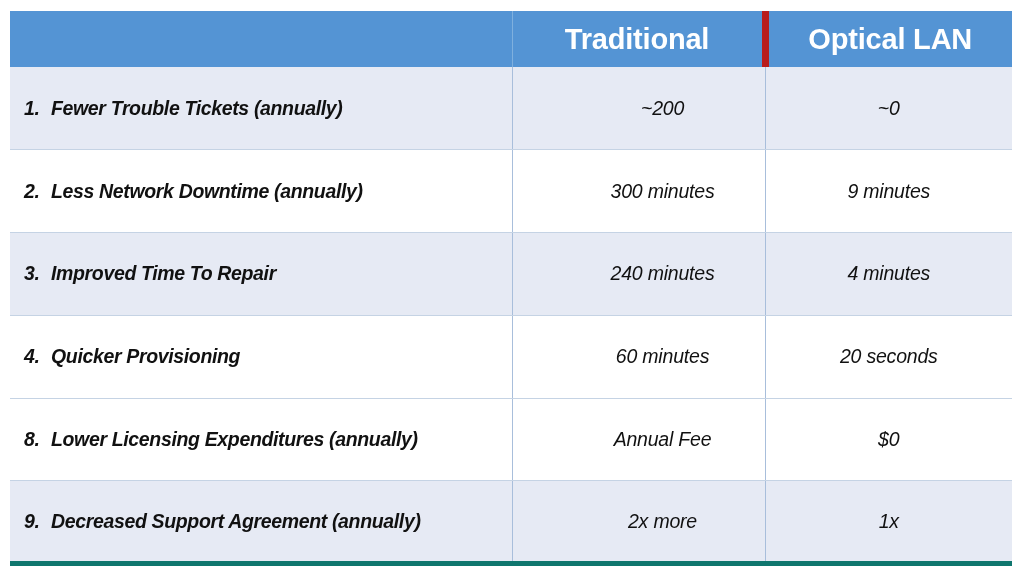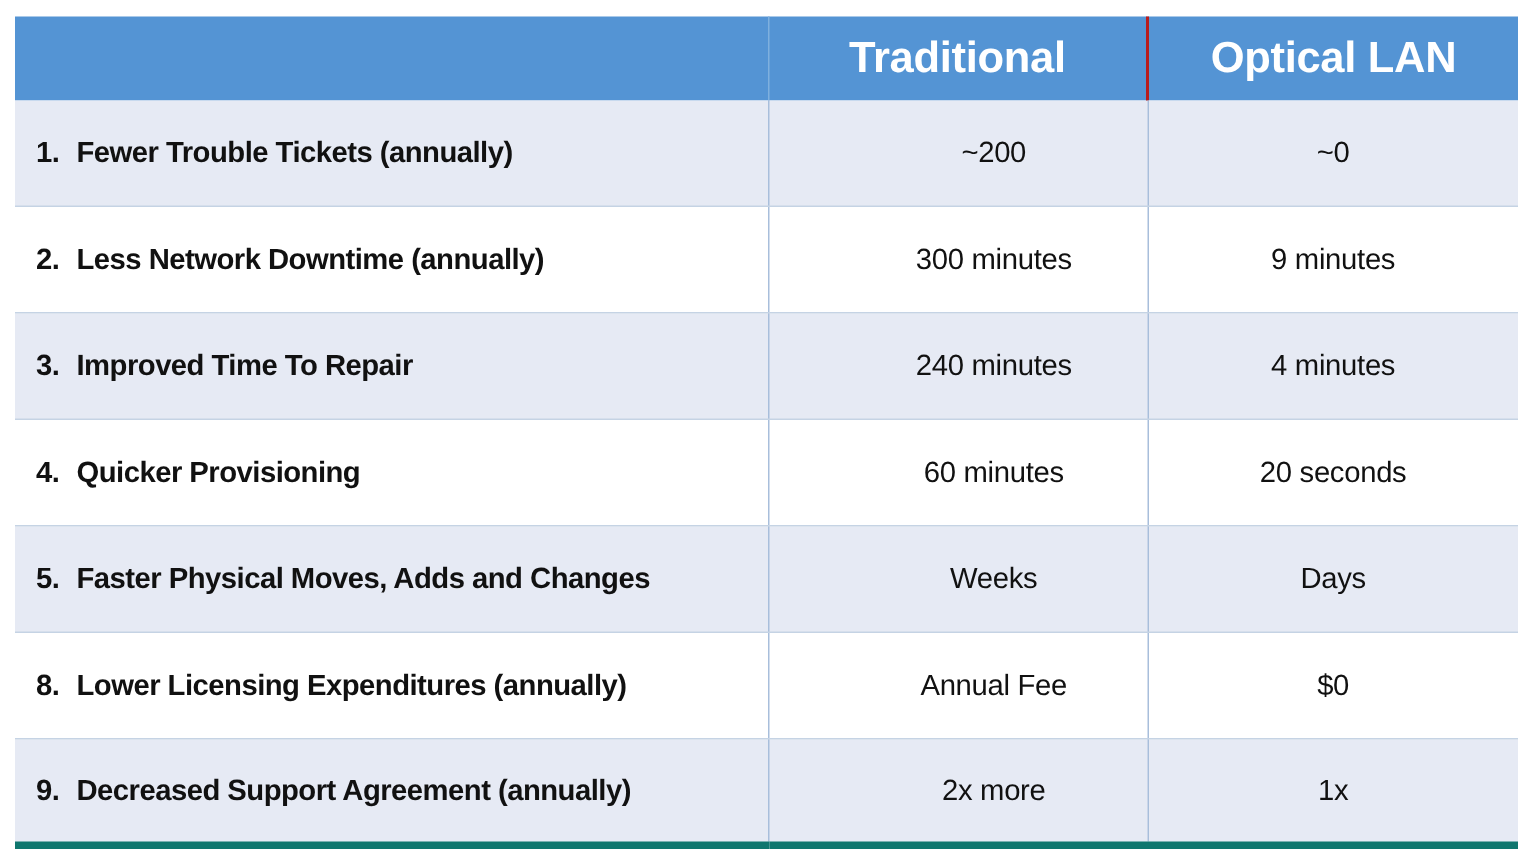--- a/index.html
+++ b/index.html
@@ -40,26 +40,27 @@
     letter-spacing: -0.2px;
     text-align: center;
     padding: 0;
     border: none;
     vertical-align: middle;
   }
   thead th.th-benefit {
     border-right: 1px solid #7fb0de;
   }
   thead th.th-trad {
-    border-right: 2px solid #b91c1c;
+    border-right: 7px solid #b91c1c;
   }
 
   
   tbody tr {
     height: 55.4px;
+    font-style: italic;
   }
   tbody tr.row-shaded td {
     background: #e6eaf4;
   }
   tbody tr.row-plain td {
     background: #ffffff;
   }
   tbody td {
     padding: 0;
     vertical-align: middle;
@@ -129,25 +130,20 @@
       <tr class="row-shaded">
         <td class="cell-benefit"><span class="idx">3.</span><span class="lbl">Improved Time To Repair</span></td>
         <td class="cell-trad">240 minutes</td>
         <td class="cell-olan">4 minutes</td>
       </tr>
       <tr class="row-plain">
         <td class="cell-benefit"><span class="idx">4.</span><span class="lbl">Quicker Provisioning</span></td>
         <td class="cell-trad">60 minutes</td>
         <td class="cell-olan">20 seconds</td>
       </tr>
-      <tr class="row-shaded">
-        <td class="cell-benefit"><span class="idx">5.</span><span class="lbl">Faster Physical Moves, Adds and Changes</span></td>
-        <td class="cell-trad">Weeks</td>
-        <td class="cell-olan">Days</td>
-      </tr>
       <tr class="row-plain">
         <td class="cell-benefit"><span class="idx">8.</span><span class="lbl">Lower Licensing Expenditures (annually)</span></td>
         <td class="cell-trad">Annual Fee</td>
         <td class="cell-olan">$0</td>
       </tr>
       <tr class="row-shaded">
         <td class="cell-benefit"><span class="idx">9.</span><span class="lbl">Decreased Support Agreement (annually)</span></td>
         <td class="cell-trad">2x more</td>
         <td class="cell-olan">1x</td>
       </tr>

